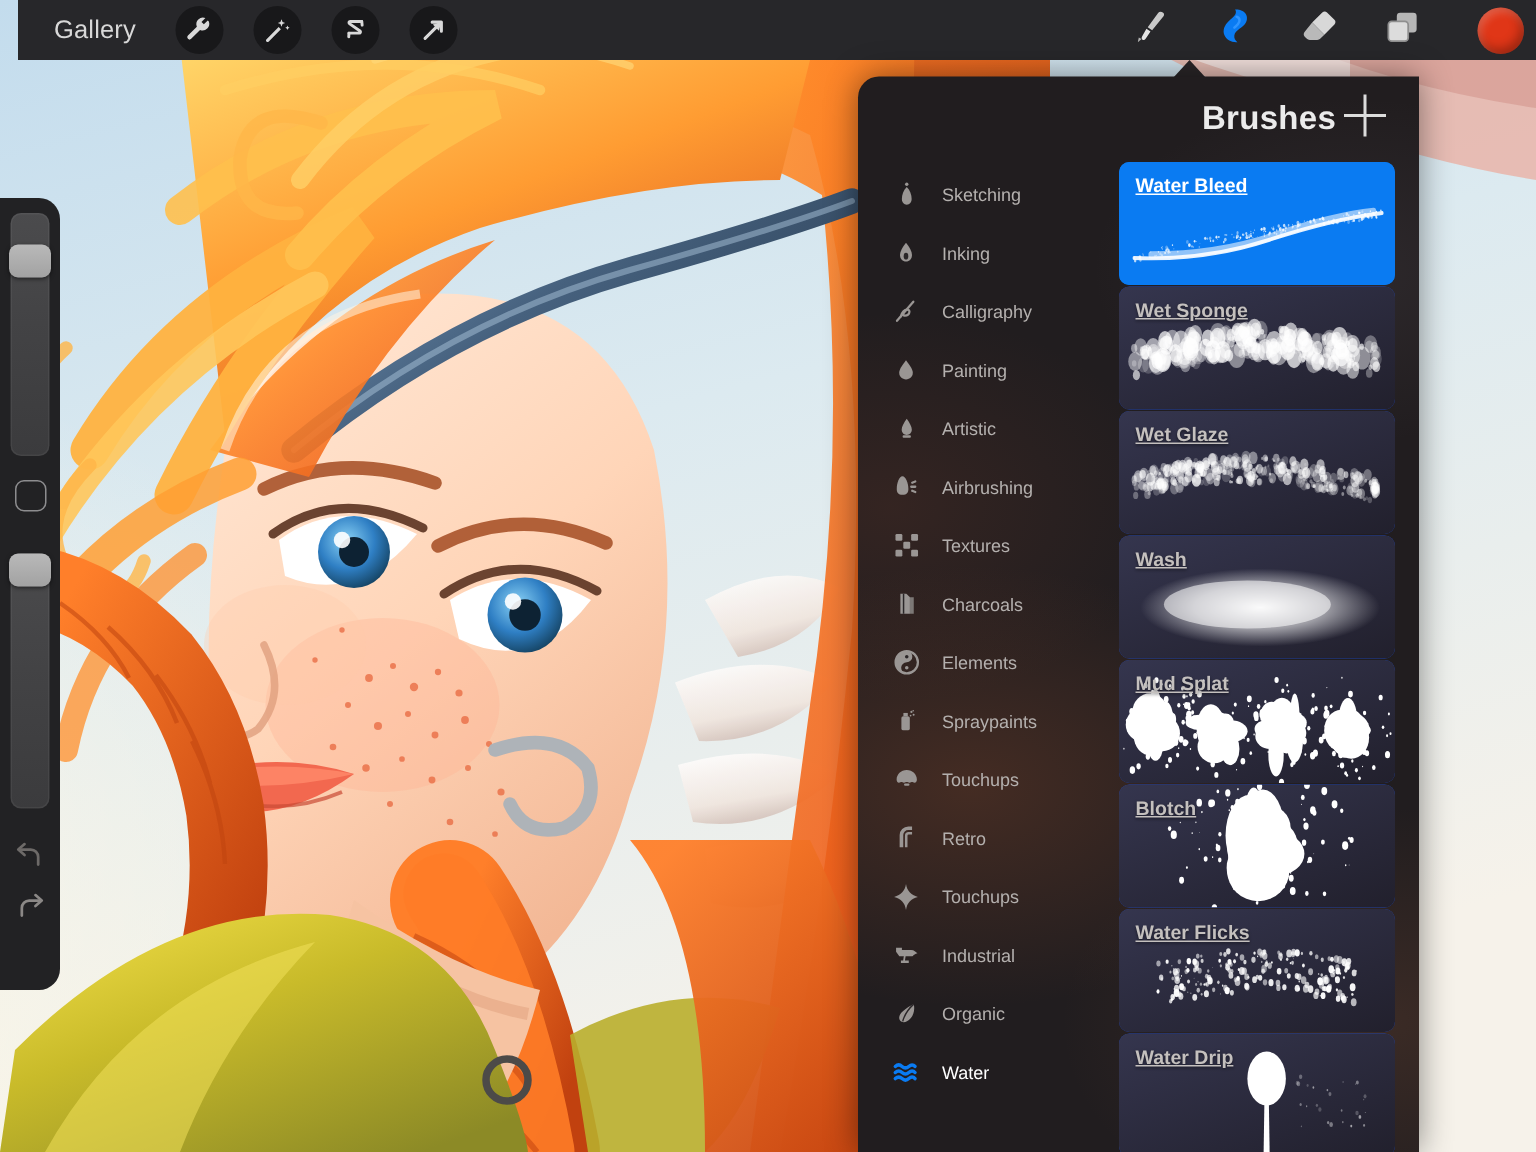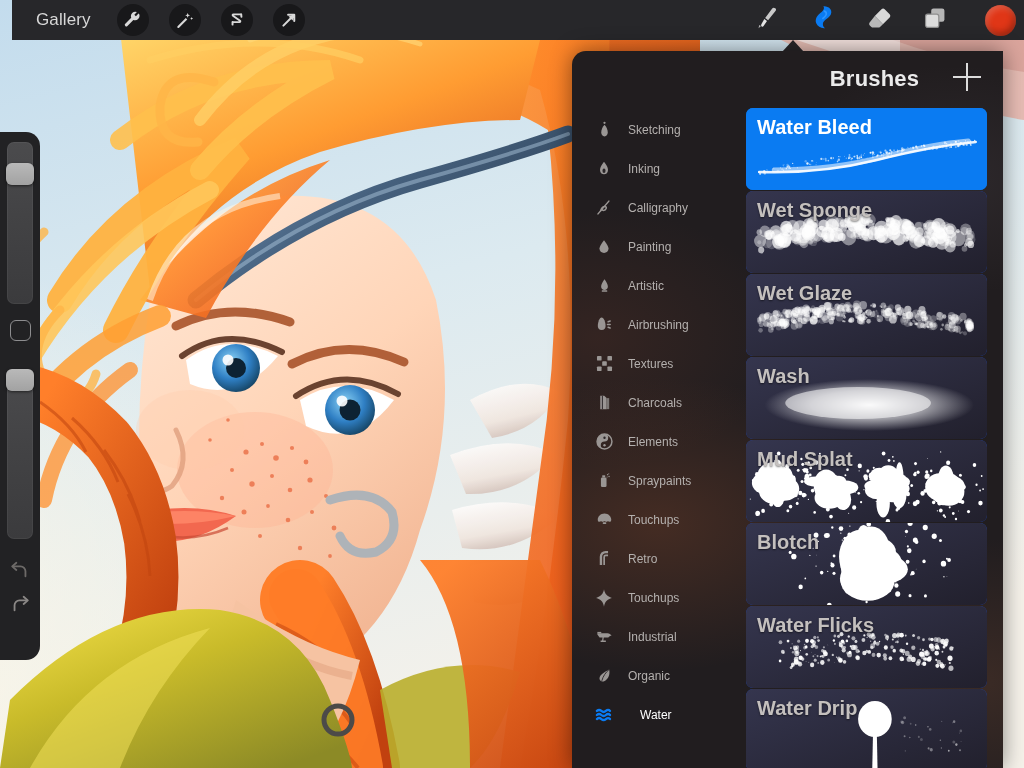--- a/index.html
+++ b/index.html
@@ -93,21 +93,21 @@
   
   #brushes-caret{
     position:absolute; left:782px; top:40px; z-index:49;
     width:0; height:0;
     border-left:11px solid transparent;
     border-right:11px solid transparent;
     border-bottom:12px solid #2a2628;
   }
   #brushes-panel{
     position:absolute; left:572px; top:51px;
-    width:431px; height:717px;
+    width:374px; height:717px;
     background:#211d1f;
     border-top-left-radius:14px;
     overflow:hidden;
     z-index:50;
     box-shadow:0 0 22px rgba(0,0,0,.45);
     display:flex; flex-direction:column;
   }
   
   #panel-tint{
     position:absolute; inset:0; pointer-events:none;
@@ -149,42 +149,42 @@
     height:39px; display:flex; align-items:center;
     padding-left:22px; cursor:pointer; gap:14px;
   }
   .cat-icon{
     width:20px; flex:0 0 20px; height:22px;
     display:flex; align-items:center; justify-content:center;
   }
   .cat-label{
     color:#b4b0ae; font-size:12px; white-space:nowrap;
   }
-  .cat-item.active .cat-label{ color:#ffffff;margin-left:12px; }
+  .cat-item.active .cat-label{ color:#ffffff; }
 
   
   #brush-list{
     flex:1; overflow:hidden; position:relative;
     padding-right:16px; padding-top:2px;
   }
   .brush-row{
     position:relative; height:82px; margin-bottom:1px;
     border-radius:7px; overflow:hidden; cursor:pointer;
     background:#1d4ed8;
   }
   .brush-row .row-bg{
     position:absolute; inset:0;
     background:linear-gradient(160deg,rgba(58,48,48,.82),rgba(34,28,30,.92));
   }
   .brush-row.selected{ background:#0a7bf2; }
   .brush-row.selected .row-bg{ background:#0a7bf2; }
   .brush-name{
     position:absolute; left:11px; top:8px;
-    color:#c4c0be; font-size:20px; font-weight:bold;
-    z-index:3; text-shadow:0 1px 2px rgba(0,0,0,.5);
+    color:#c4c0be; font-size:13px; font-weight:bold;
+    z-index:3; text-shadow:0 1px 2px rgba(0,0,0,.5);text-decoration:underline;
   }
   .brush-row.selected .brush-name{ color:#ffffff; text-shadow:none; }
   .stroke-wrap{
     position:absolute; left:0; right:0; top:0; bottom:0;
     z-index:2; pointer-events:none;
   }
   .stroke-wrap svg{ width:100%; height:100%; display:block; }
 </style>
 </head>
 <body>

